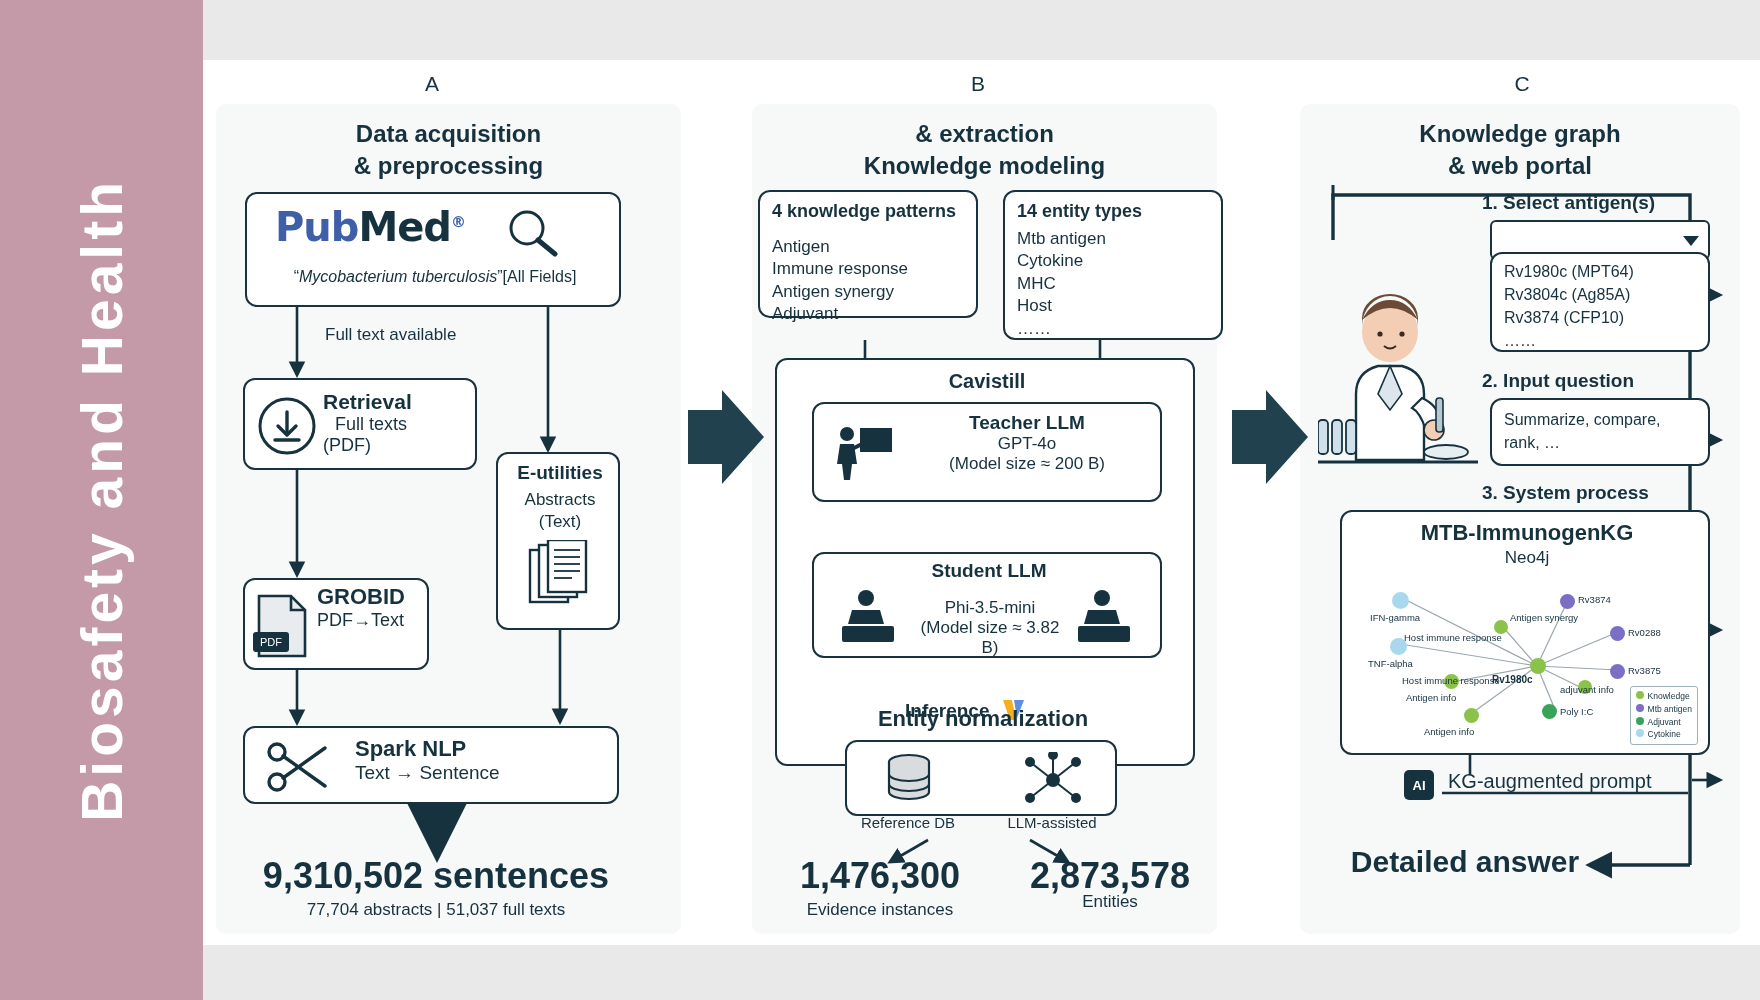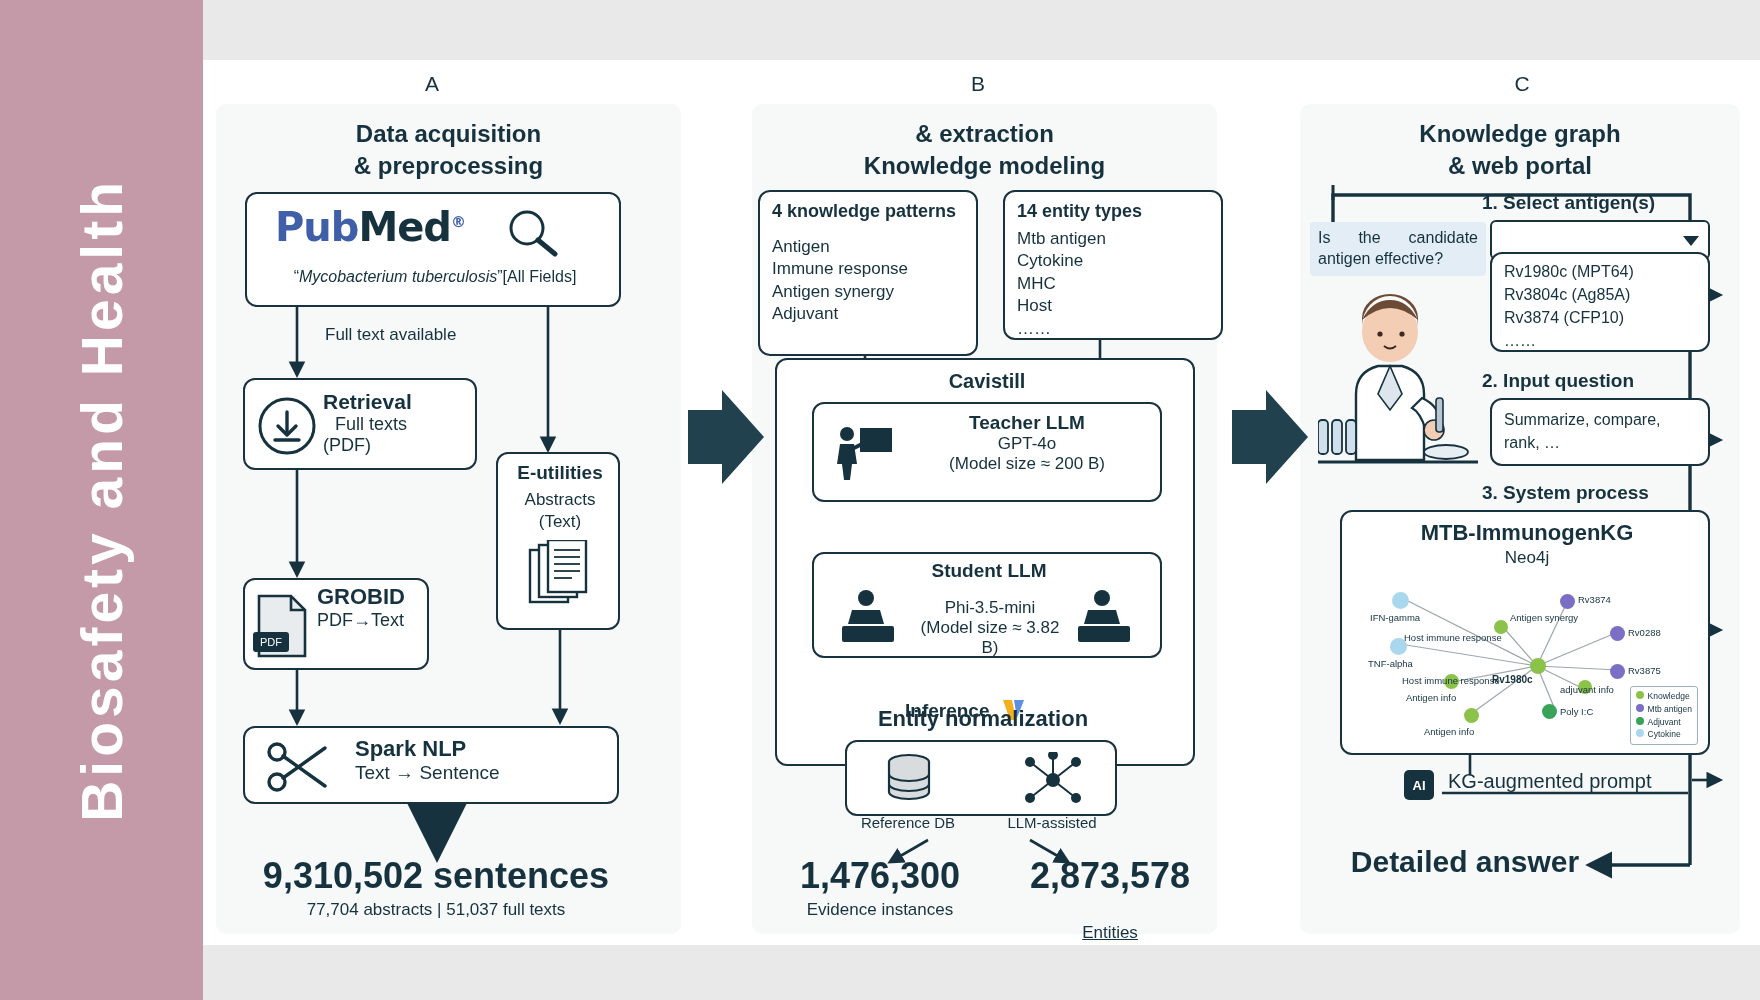--- a/index.html
+++ b/index.html
@@ -250,21 +250,21 @@
 
   <div class="big-num ctr" style="position:absolute;left:236px;top:855px;width:400px;">9,310,502 sentences</div>
   <div class="sub-num ctr" style="position:absolute;left:236px;top:900px;width:400px;">77,704 abstracts | 51,037 full texts</div>
 
   <div class="panel-letter" style="left:958px;top:72px;">B</div>
   <div class="panel-title" style="left:772px;top:118px;width:425px;">
     <div>&amp; extraction</div>
     <div>Knowledge modeling</div>
   </div>
 
-  <div class="box" style="left:758px;top:190px;width:220px;height:166px;">
+  <div class="box" style="left:758px;top:190px;width:220px;height:128px;">
     <div class="kp-title" style="position:absolute;left:12px;top:9px;">4 knowledge patterns</div>
     <div style="position:absolute;left:12px;top:44px;">
       <div class="kp-item">Antigen</div>
       <div class="kp-item">Immune response</div>
       <div class="kp-item">Antigen synergy</div>
       <div class="kp-item">Adjuvant</div>
     </div>
   </div>
 
   <div class="box" style="left:1003px;top:190px;width:220px;height:150px;">
@@ -345,29 +345,28 @@
       <circle cx="54" cy="46" r="5" fill="#16323f"></circle>
       <circle cx="31" cy="3" r="5" fill="#16323f"></circle>
     </svg>
     <div style="position:absolute;left:6px;top:72px;width:110px;text-align:center;font-size:15px;">Reference DB</div>
     <div style="position:absolute;left:145px;top:72px;width:120px;text-align:center;font-size:15px;">LLM-assisted</div>
   </div>
 
   <div class="big-num ctr" style="position:absolute;left:760px;top:855px;width:240px;">1,476,300</div>
   <div class="sub-num ctr" style="position:absolute;left:760px;top:900px;width:240px;">Evidence instances</div>
   <div class="big-num ctr" style="position:absolute;left:1000px;top:855px;width:220px;">2,873,578</div>
-  <div class="sub-num ctr" style="position:absolute;left:1000px;top:923px;width:220px;text-decoration:underline;">Entities</div>
+  <div class="sub-num ctr" style="position:absolute;left:1000px;top:892px;width:220px;">Entities</div>
 
   <div class="panel-letter" style="left:1502px;top:72px;">C</div>
   <div class="panel-title" style="left:1310px;top:118px;width:420px;">
     <div>Knowledge graph</div>
     <div>&amp; web portal</div>
   </div>
 
-  <div class="speech" style="left:1310px;top:222px;width:160px;">Is the candidate antigen effective?</div>
 
   <svg style="position:absolute;left:1318px;top:290px;" width="160" height="190">
 
     <ellipse cx="72" cy="42" rx="28" ry="30" fill="#f3cdb4"></ellipse>
     <path d="M44,36 a28,30 0 0 1 56,0 l0,-8 a28,24 0 0 0 -56,0 z" fill="#6b4a36"></path>
     <path d="M44,30 q28,-24 56,0 q-10,-20 -28,-20 q-18,0 -28,20 z" fill="#6b4a36"></path>
     <circle cx="62" cy="44" r="2.6" fill="#3a2a22"></circle>
     <circle cx="84" cy="44" r="2.6" fill="#3a2a22"></circle>
     <path d="M66,56 q6,5 12,0" fill="none" stroke="#3a2a22" stroke-width="2"></path>
 

